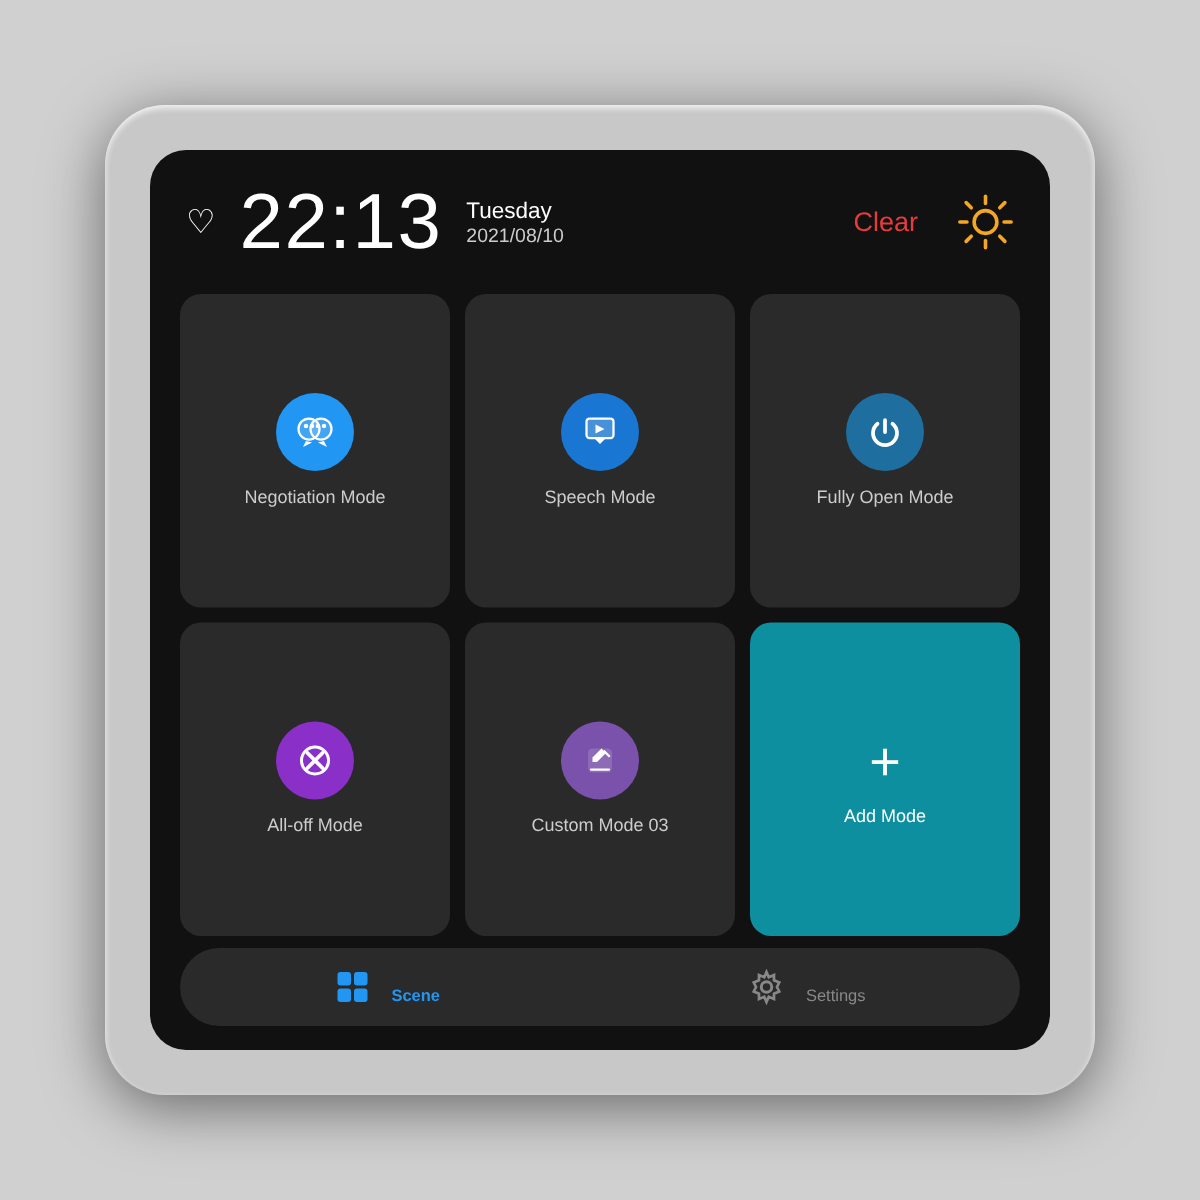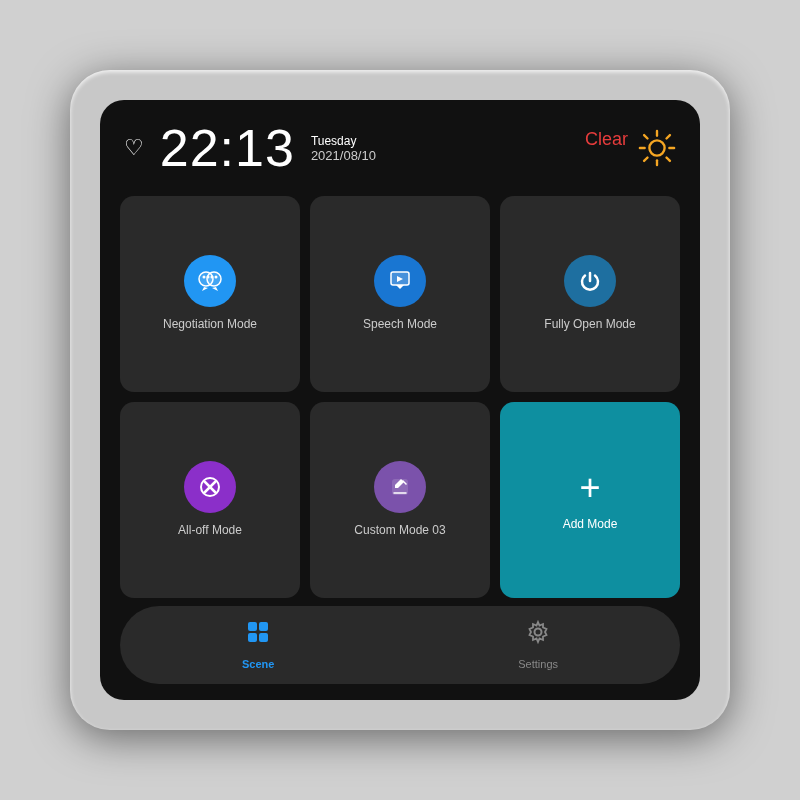--- a/index.html
+++ b/index.html
@@ -58,34 +58,34 @@
     }
 
     .date-info {
       display: flex;
       flex-direction: column;
       margin-left: 16px;
       color: white;
     }
 
     .day-name {
-      font-size: 12px;
+      font-size: 15px;
       font-weight: 400;
     }
 
     .date-str {
       font-size: 13px;
       color: #ccc;
     }
 
     .weather-section {
       margin-left: auto;
       display: flex;
-      align-items: flex-start;
-      gap: 10px;
+      align-items: center;
+      gap: 26px;
     }
 
     .weather-label {
       color: #e63c3c;
       font-size: 18px;
       font-weight: 500;
     }
 
     .sun-icon {
       width: 38px;
@@ -161,22 +161,22 @@
       background: #2a2a2a;
       border-radius: 40px;
       display: flex;
       align-items: center;
       justify-content: space-around;
       padding: 10px 0;
     }
 
     .nav-item {
       display: flex;
-      flex-direction: column;
-      align-items: center;
+      flex-direction: row;
+      align-items: flex-end;
       gap: 14px;
       cursor: pointer;
       padding: 4px 20px;
     }
 
     .nav-icon {
       font-size: 22px;
       color: #888;
     }
 

